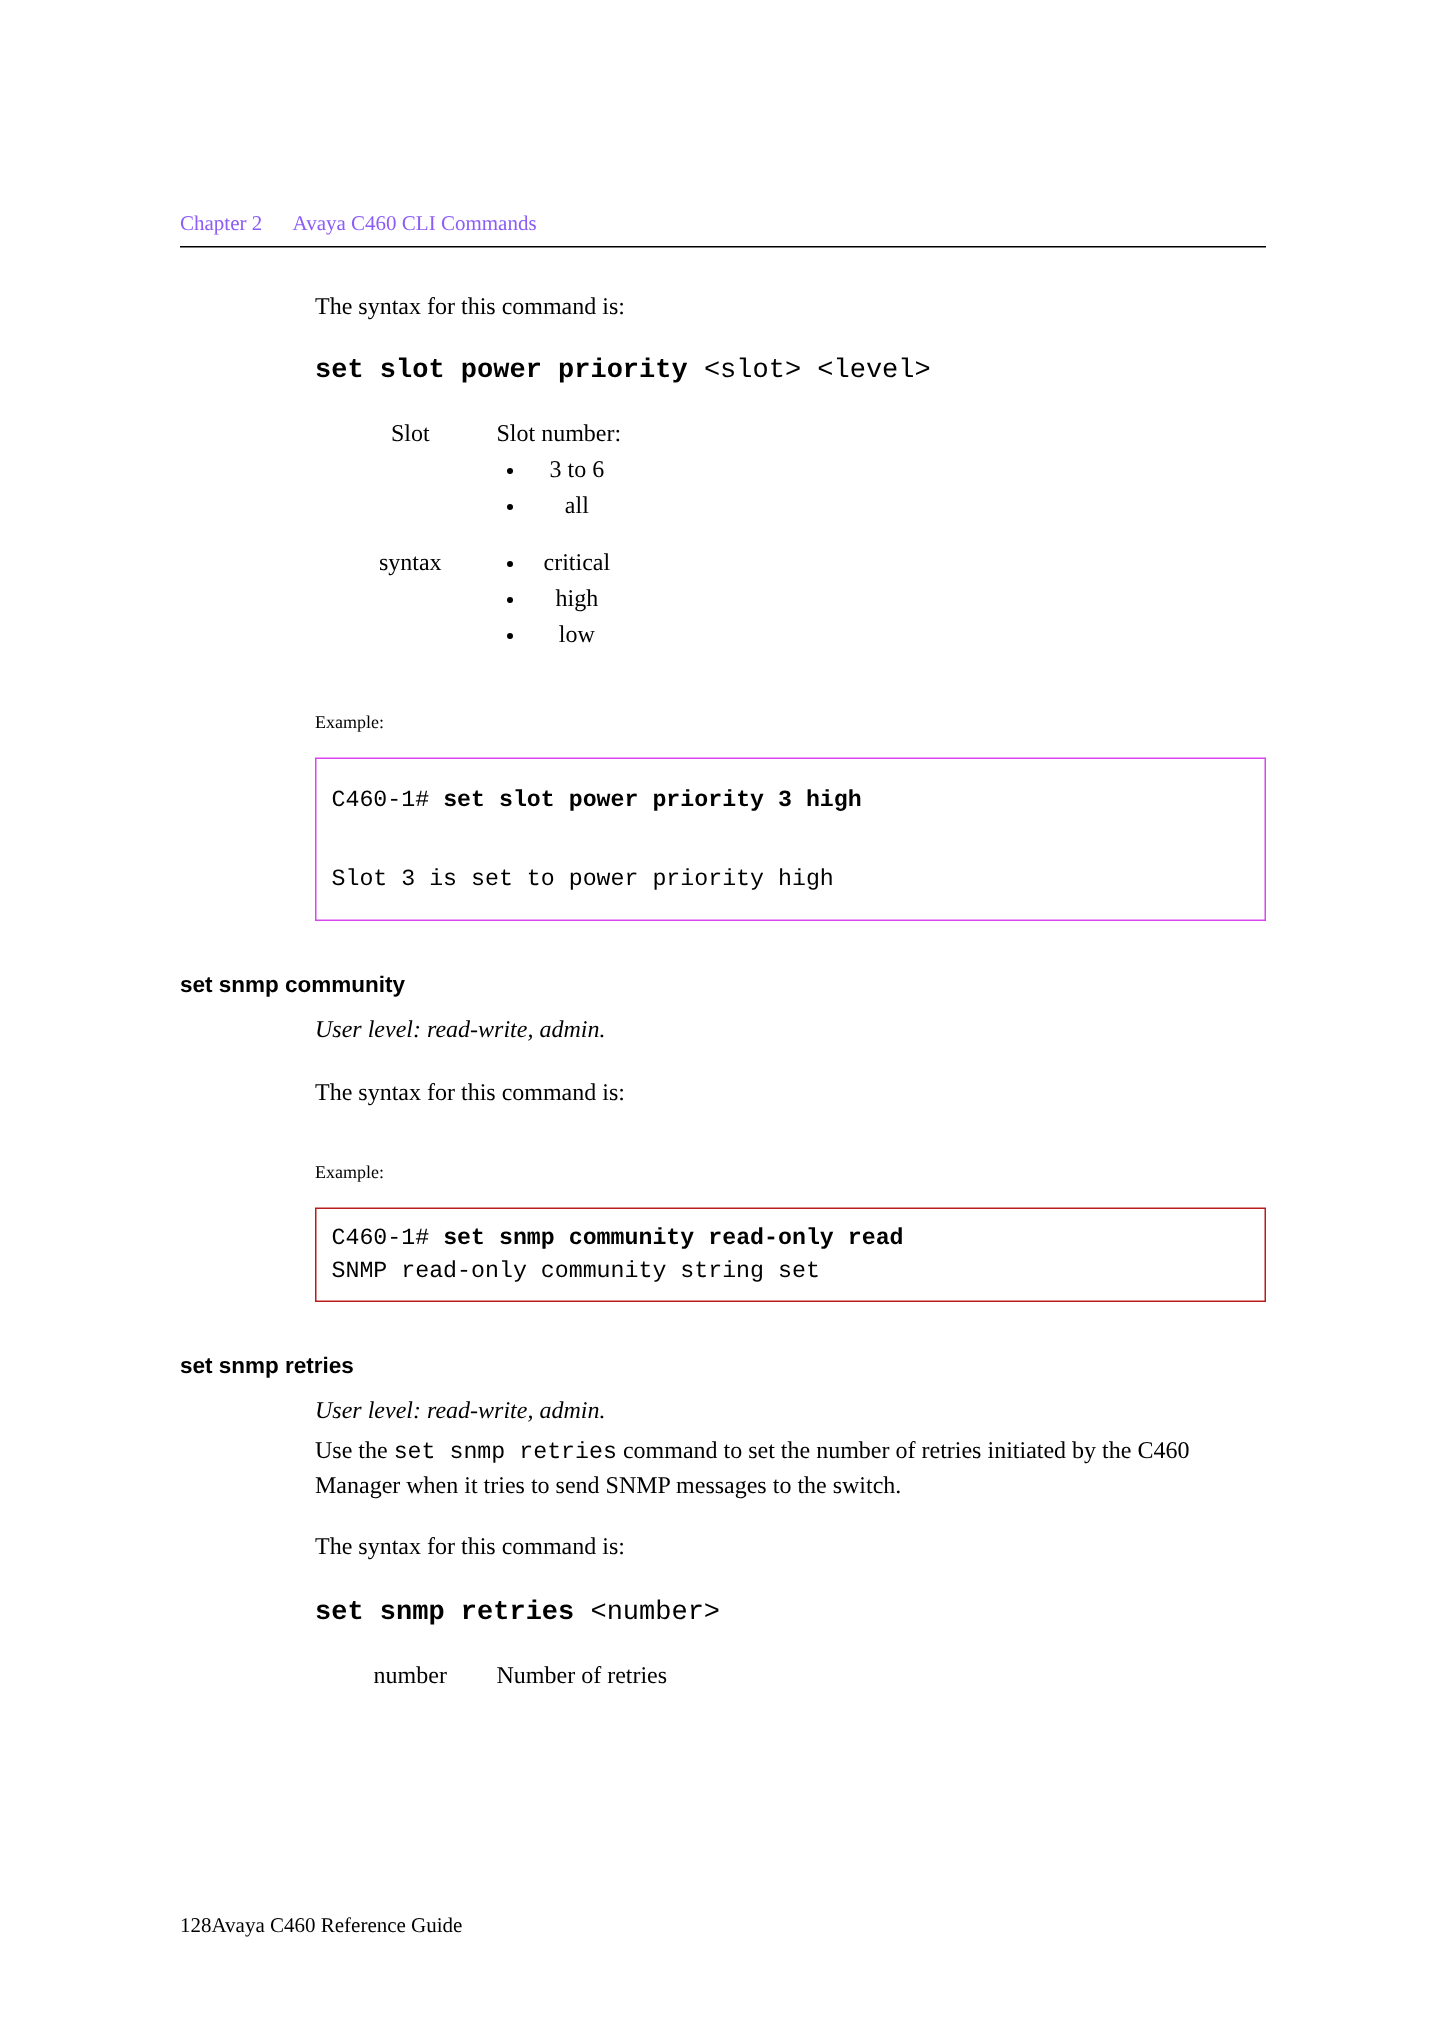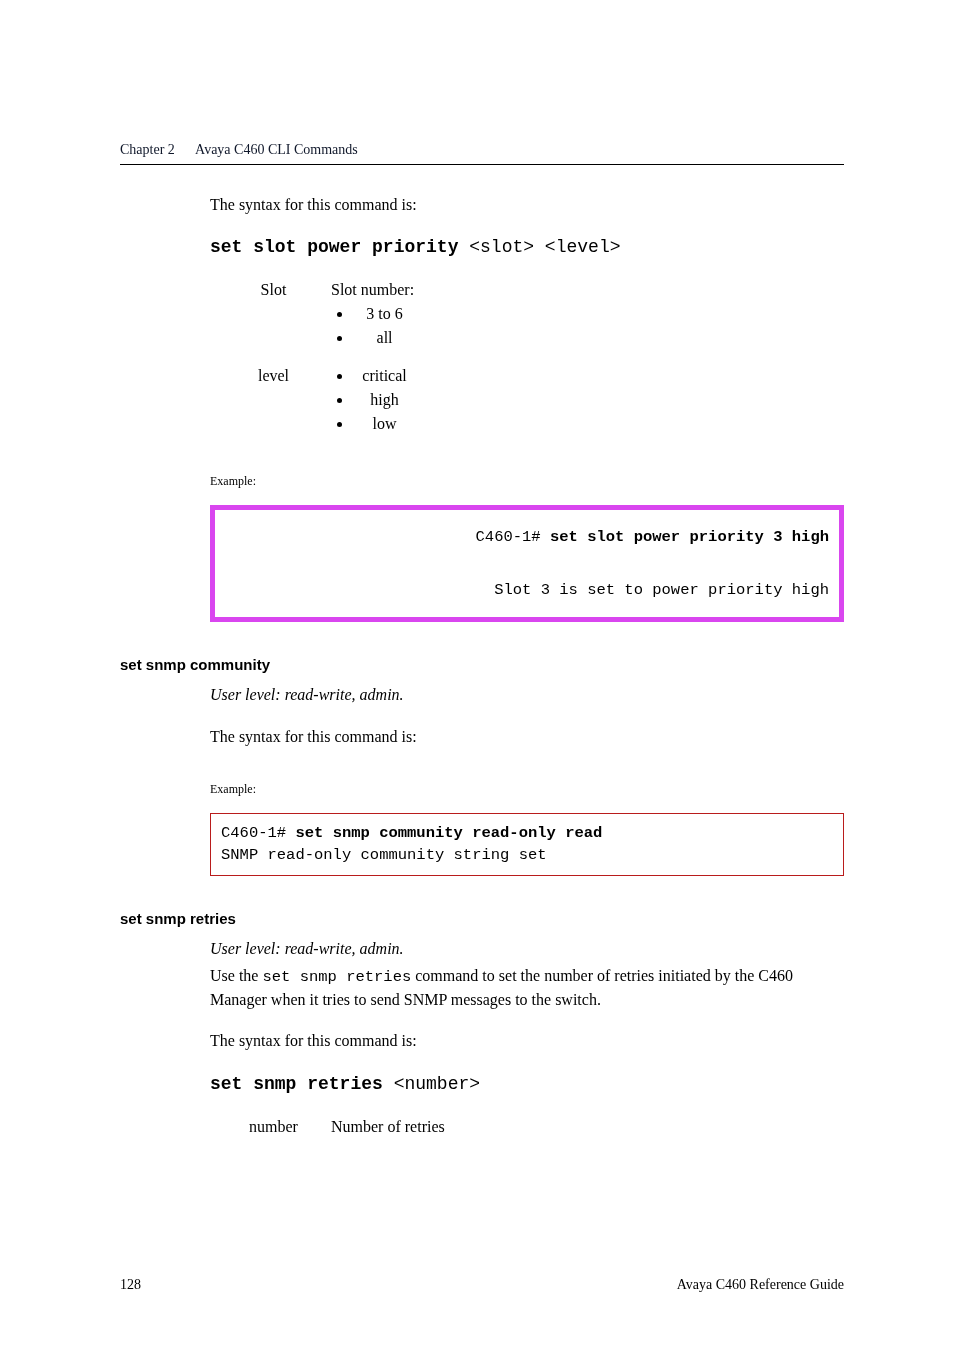--- a/index.html
+++ b/index.html
@@ -13,21 +13,21 @@
     height: 1351px;
     position: relative;
     box-sizing: border-box;
   }
   .page {
     padding: 142px 110px 0 120px;
     box-sizing: border-box;
   }
   .header {
     font-size: 14px;
-    color: #0f172a;
+    color: #8b5cf6;
     margin-bottom: 6px;
   }
   .hr {
     border: none;
     border-top: 1px solid #000;
     margin: 0 0 28px 0;
   }
   .content-indent {
     margin-left: 90px;
   }
@@ -67,28 +67,27 @@
   }
   .bullet-list li {
     padding-left: 2px;
     margin: 0;
   }
   .example-label {
     font-size: 12px;
     margin: 24px 0 16px 0;
   }
   .code-box {
-    border: 5px solid #d946ef;
+    border: 1px solid #d946ef;
     padding: 14px 10px 14px 10px;
     font-family: "Courier New", Courier, monospace;
     font-size: 15.5px;
     line-height: 1.7;
     white-space: pre-wrap;
     margin-bottom: 34px;
-    text-align: right;
   }
   .code-box-tight {
     border: 1px solid #b91c1c;
     padding: 8px 10px 8px 10px;
     font-family: "Courier New", Courier, monospace;
     font-size: 15.5px;
     line-height: 1.45;
     white-space: pre-wrap;
     margin-bottom: 34px;
   }
@@ -105,21 +104,20 @@
   .mono-inline {
     font-family: "Courier New", Courier, monospace;
     font-size: 15.5px;
   }
   .footer {
     position: absolute;
     bottom: 58px;
     left: 120px;
     right: 110px;
     display: flex;
-    justify-content: space-between;
     font-size: 14px;
   }
   .gap-small { height: 6px; }
   .gap-med { height: 14px; }
 </style>
 </head>
 <body>
 
 <div class="page">
 
@@ -140,21 +138,21 @@
         <td class="key">Slot</td>
         <td>
           <span>Slot number:</span>
           <ul class="bullet-list">
             <li>3 to 6</li>
             <li>all</li>
           </ul>
         </td>
       </tr>
       <tr>
-        <td class="key">level</td>
+        <td class="key">syntax</td>
         <td>
           <ul class="bullet-list">
             <li>critical</li>
             <li>high</li>
             <li>low</li>
           </ul>
         </td>
       </tr>
     </tbody>
       </table>

